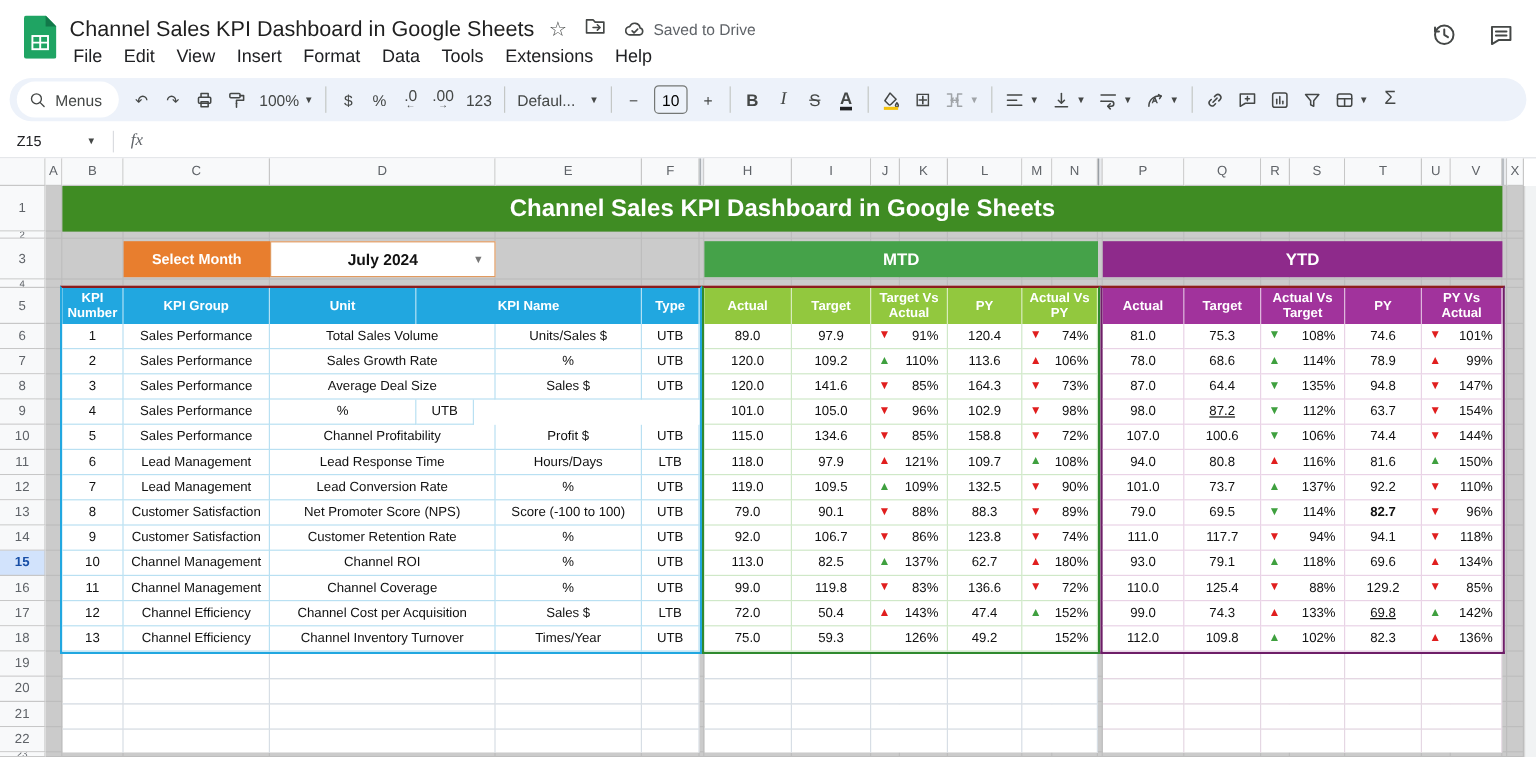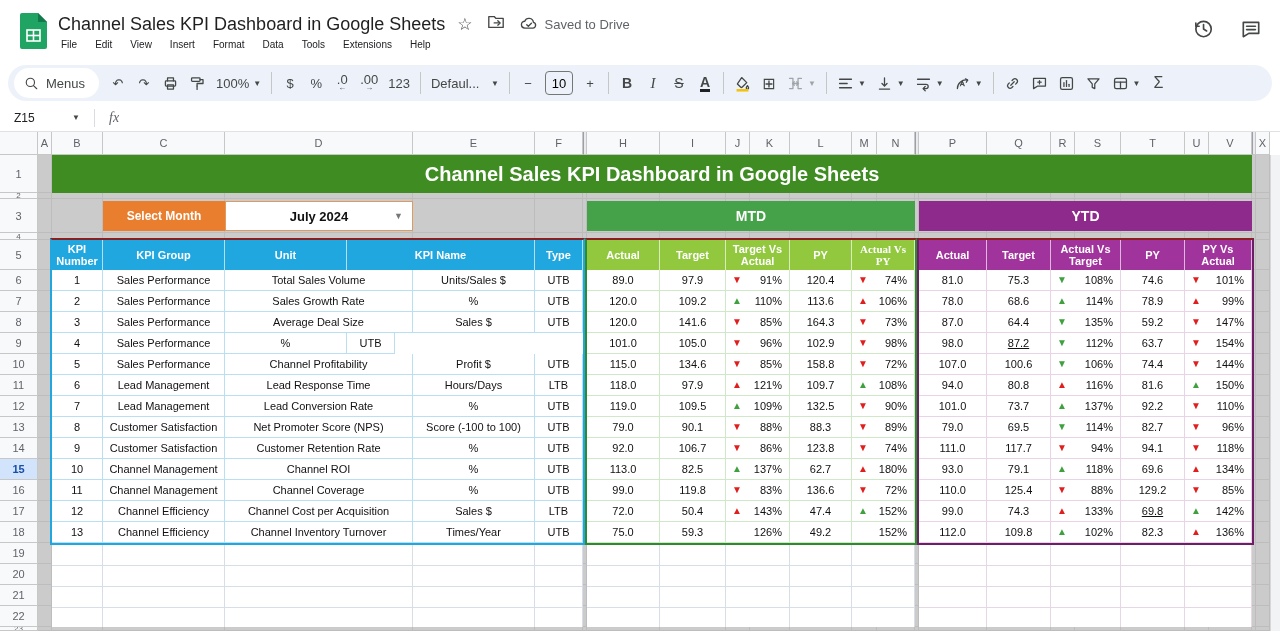--- a/index.html
+++ b/index.html
@@ -9,21 +9,21 @@
 
   
   .titlebar { position:absolute; left:0; top:0; width:1280px; height:62px; background:#fff; }
   .logo { position:absolute; left:20px; top:13px; }
   .titlerow { position:absolute; left:58px; top:13px; display:flex; align-items:center; gap:12px; }
   .doc-title { font-size:18px; color:#1f1f1f; }
   .title-icons { display:flex; align-items:center; gap:14px; color:#444746; }
   .star { font-size:17px; color:#444746; }
   .saved { display:flex; align-items:center; gap:6px; color:#5f6368; font-size:13px; }
   .menubar { position:absolute; left:52px; top:36px; display:flex; }
-  .menubar span { font-size:10px; color:#202124; padding:3px 9px; border-radius:4px; cursor:default; }
+  .menubar span { font-size:15px; color:#202124; padding:3px 9px; border-radius:4px; cursor:default; }
   .tb-right { position:absolute; right:18px; top:18px; display:flex; gap:26px; color:#444746; }
 
   
   .toolbar { position:absolute; left:0; top:62px; width:1280px; height:42px; background:#fff; }
   .toolbar-pill { position:absolute; left:8px; right:8px; top:3px; height:36px; background:#edf2fa; border-radius:18px;
     display:flex; align-items:center; padding:0 6px; }
   .titem { display:flex; align-items:center; justify-content:center; min-width:26px; height:28px;
     padding:0 5px; border-radius:4px; color:#444746; font-size:13px; white-space:nowrap; }
   .menus-pill { background:#fff; border-radius:15px; height:30px; padding:0 14px 0 10px; display:flex; align-items:center; gap:7px;
     font-size:13px; color:#444746; margin-right:6px; }
@@ -541,21 +541,21 @@
             <div class="cell" style="width: 122px;">Times/Year</div>
             <div class="cell" style="width: 48px;">UTB</div>
           </div>
         </div>
       <div id="mtd-table" class="ktable">
           <div class="trow thead">
             <div class="cell hcell" style="width: 73px;">Actual</div>
             <div class="cell hcell" style="width: 66px;">Target</div>
             <div class="cell hcell" style="width: 64px;">Target Vs Actual</div>
             <div class="cell hcell" style="width: 62px;">PY</div>
-            <div class="cell hcell" style="width: 63px; font-family: Liberation Serif, serif;">Actual Vs PY</div>
+            <div class="cell hcell" style="width: 63px;">Actual Vs PY</div>
           </div>
           <div class="trow">
             <div class="cell" style="width: 73px;">89.0</div>
             <div class="cell" style="width: 66px;">97.9</div>
             <div class="cell pctcell" style="width: 64px;">
               <span class="arrow red">▼</span>
               <span class="pct">91%</span>
             </div>
             <div class="cell" style="width: 62px;">120.4</div>
             <div class="cell pctcell" style="width: 63px;">
@@ -754,21 +754,21 @@
               <span class="pct">99%</span>
             </div>
           </div>
           <div class="trow">
             <div class="cell" style="width: 68px;">87.0</div>
             <div class="cell" style="width: 64px;">64.4</div>
             <div class="cell pctcell" style="width: 70px;">
               <span class="arrow green">▼</span>
               <span class="pct">135%</span>
             </div>
-            <div class="cell" style="width: 64px;">59.2</div>
+            <div class="cell" style="width: 64px;">94.8</div>
             <div class="cell pctcell" style="width: 67px;">
               <span class="arrow red">▼</span>
               <span class="pct">147%</span>
             </div>
           </div>
           <div class="trow">
             <div class="cell" style="width: 68px;">98.0</div>
             <div class="cell" style="width: 64px; text-decoration: underline;">87.2</div>
             <div class="cell pctcell" style="width: 70px;">
               <span class="arrow green">▼</span>
@@ -819,21 +819,21 @@
               <span class="pct">110%</span>
             </div>
           </div>
           <div class="trow">
             <div class="cell" style="width: 68px;">79.0</div>
             <div class="cell" style="width: 64px;">69.5</div>
             <div class="cell pctcell" style="width: 70px;">
               <span class="arrow green">▼</span>
               <span class="pct">114%</span>
             </div>
-            <div class="cell" style="width: 64px;">82.7</div>
+            <div class="cell" style="width: 64px; font-weight: bold;">82.7</div>
             <div class="cell pctcell" style="width: 67px;">
               <span class="arrow red">▼</span>
               <span class="pct">96%</span>
             </div>
           </div>
           <div class="trow">
             <div class="cell" style="width: 68px;">111.0</div>
             <div class="cell" style="width: 64px;">117.7</div>
             <div class="cell pctcell" style="width: 70px;">
               <span class="arrow red">▼</span>

